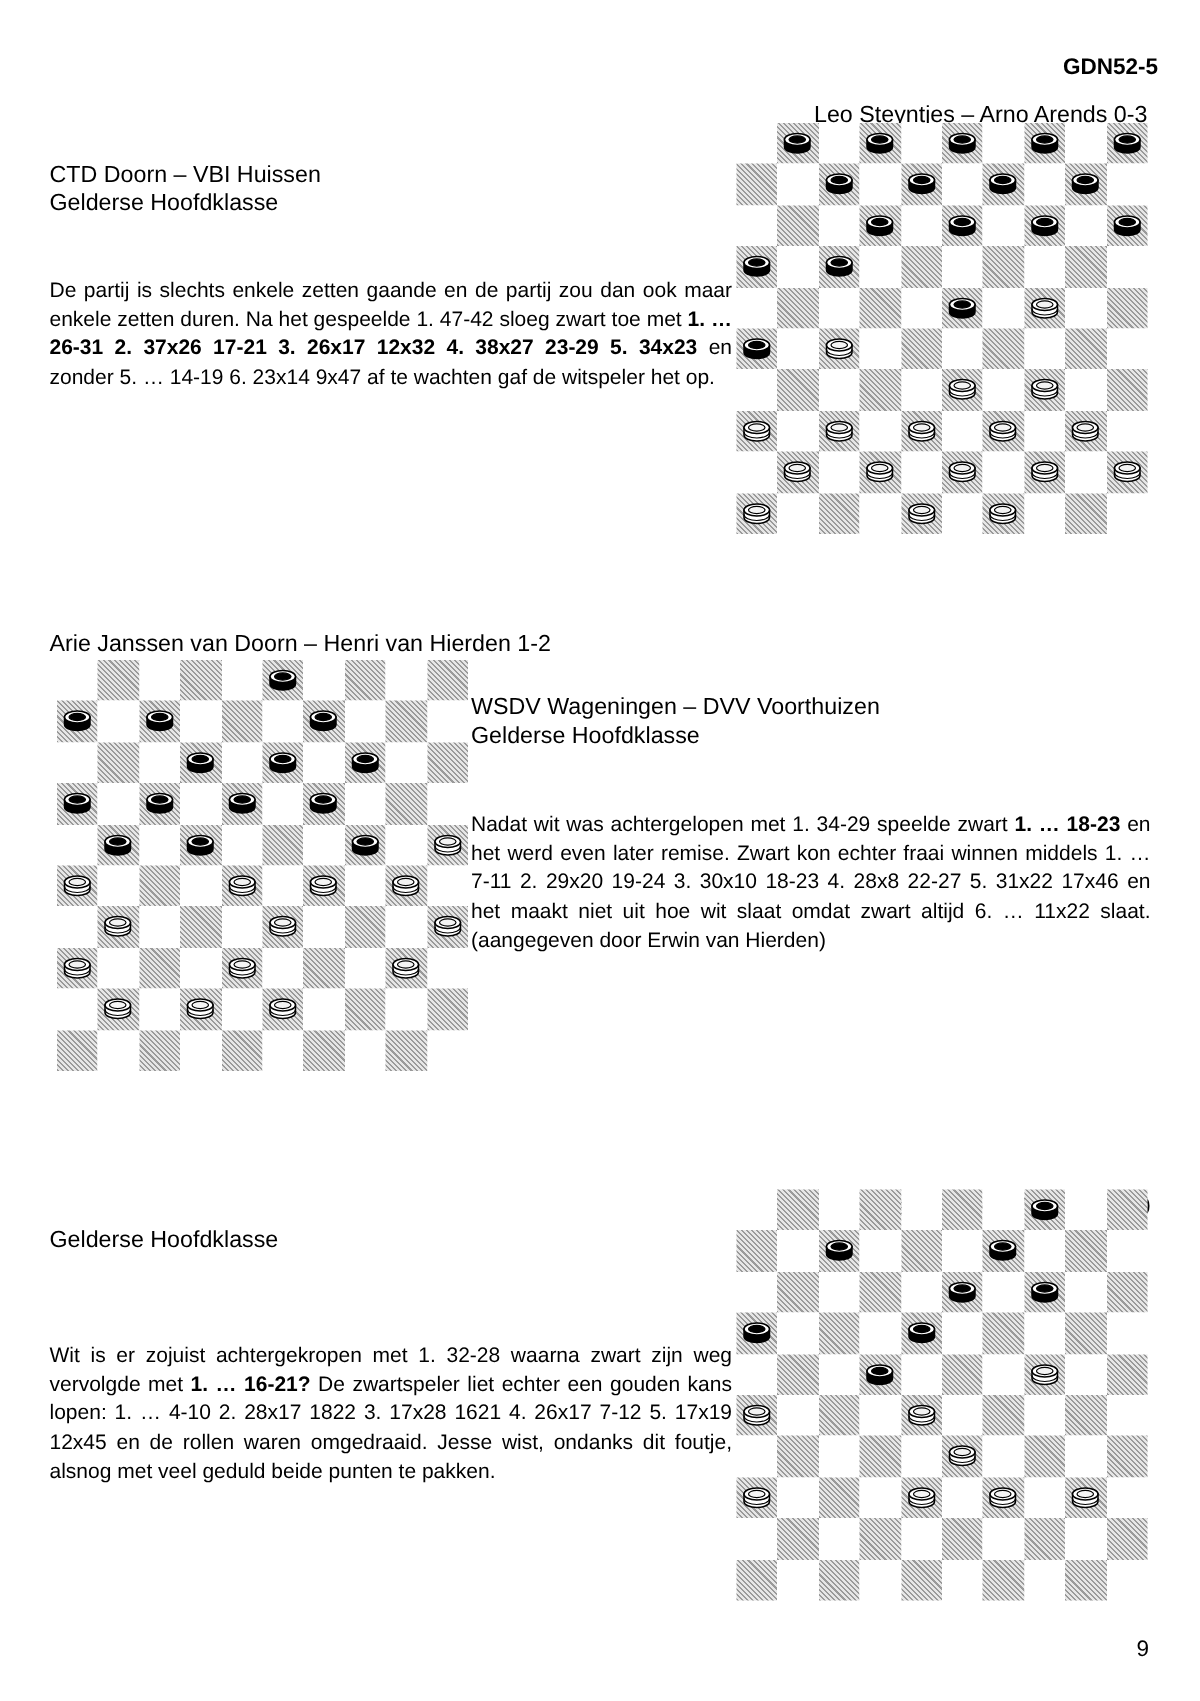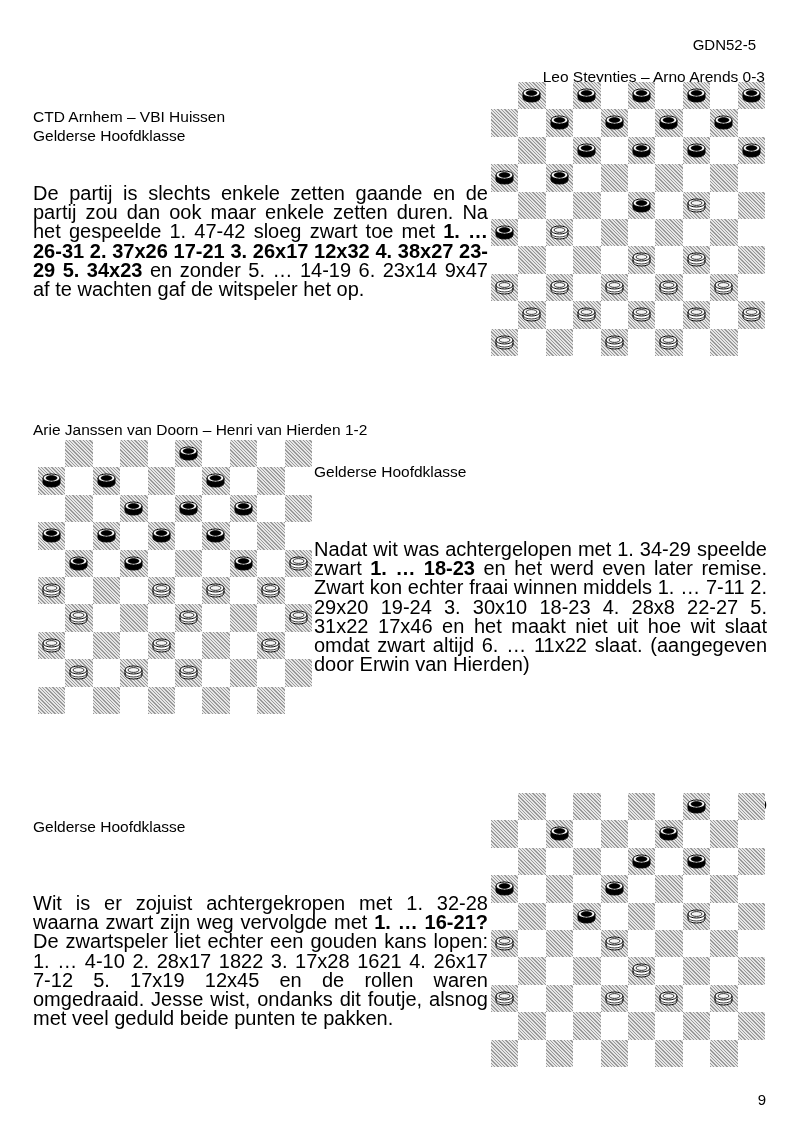--- a/index.html
+++ b/index.html
@@ -1,37 +1,37 @@
 <!DOCTYPE html>
 <html><head>
 <meta charset="utf-8">
 <style>
   html,body{margin:0;padding:0;background:#fff;}
   body{width:800px;height:1134px;position:relative;overflow:hidden;font-family:"Liberation Sans",sans-serif;color:#000;}
   .abs{position:absolute;}
-  .code{top:36px;right:44px;font-weight:normal;font-size:15px;}
+  .code{top:36px;right:28px;font-weight:bold;font-size:15px;}
   .title{font-size:15.5px;white-space:nowrap;}
   .head{font-size:15.5px;line-height:19px;}
-  .para{font-size:20px;line-height:19.2px;text-align:justify;}
+  .para{font-size:14px;line-height:19.2px;text-align:justify;}
   .para b{font-weight:bold;}
   .board{display:grid;grid-template-columns:repeat(10,27.4px);grid-template-rows:repeat(10,27.4px);}
   .sq{position:relative;width:27.4px;height:27.4px;box-sizing:border-box;}
   .sq.light{background:#fff;}
   .sq.dark{background:repeating-linear-gradient(45deg,#9a9a9a 0 1px,#e6e6e6 1px 2.4px);}
   .piece{position:absolute;left:4px;top:6px;width:19px;height:15px;}
   .pnum{bottom:26px;right:34px;font-size:15px;}
 </style>
 </head>
 <body>
 
 <div class="abs code">GDN52-5</div>
 
 <div class="abs title" style="top:68px;right:35px;">Leo Steyntjes – Arno Arends 0-3</div>
 <div class="abs head" style="top:107px;left:33px;">
-  <div>CTD Arnhem – VBI Huissen</div>
+  <div>CTD Doorn – VBI Huissen</div>
   <div>Gelderse Hoofdklasse</div>
 </div>
 <div class="abs para" style="top:184px;left:33px;width:455px;"><span>De partij is slechts enkele zetten gaande en de partij zou dan ook maar enkele zetten duren. Na het gespeelde 1. 47-42 sloeg zwart toe met </span><b>1. … 26-31 2. 37x26 17-21 3. 26x17 12x32 4. 38x27 23-29 5. 34x23</b><span> en zonder 5. … 14-19 6. 23x14  9x47 af te wachten gaf de witspeler het op.</span></div>
 <div class="abs board" style="top:82px;left:491px;">
     <div class="sq light"></div>
     <div class="sq dark">
       <svg viewBox="0 0 19 15" class="piece">
         <path d="M1 5 L1 10 A8.5 4 0 0 0 18 10 L18 5 Z" fill="#000" stroke="#000" stroke-width="1"></path>
         <ellipse cx="9.5" cy="5" rx="8.5" ry="4" fill="#fff" stroke="#000" stroke-width="1"></ellipse>
         <ellipse cx="9.5" cy="5" rx="5.5" ry="2.4" fill="#000" stroke="#000" stroke-width="0.8"></ellipse>
@@ -347,20 +347,21 @@
         <path d="M1 8 A8.5 4 0 0 0 18 8" fill="none" stroke="#000" stroke-width="0.8"></path>
       </svg>
     </div>
     <div class="sq light"></div>
     <div class="sq dark"></div>
     <div class="sq light"></div>
   </div>
 
 <div class="abs title" style="top:421px;left:33px;">Arie Janssen van Doorn – Henri van Hierden 1-2</div>
 <div class="abs head" style="top:462px;left:314px;">
+  <div>WSDV Wageningen – DVV Voorthuizen</div>
   <div>Gelderse Hoofdklasse</div>
 </div>
 <div class="abs para" style="top:540px;left:314px;width:453px;"><span>Nadat wit was achtergelopen met 1. 34-29 speelde zwart </span><b>1. … 18-23</b><span> en het werd even later remise. Zwart kon echter fraai winnen middels 1. … 7-11 2. 29x20 19-24 3. 30x10 18-23 4. 28x8 22-27 5. 31x22 17x46 en het maakt niet uit hoe wit slaat omdat zwart altijd 6. … 11x22 slaat. (aangegeven door Erwin van Hierden)</span></div>
 <div class="abs board" style="top:440px;left:38px;">
     <div class="sq light"></div>
     <div class="sq dark"></div>
     <div class="sq light"></div>
     <div class="sq dark"></div>
     <div class="sq light"></div>
     <div class="sq dark">

